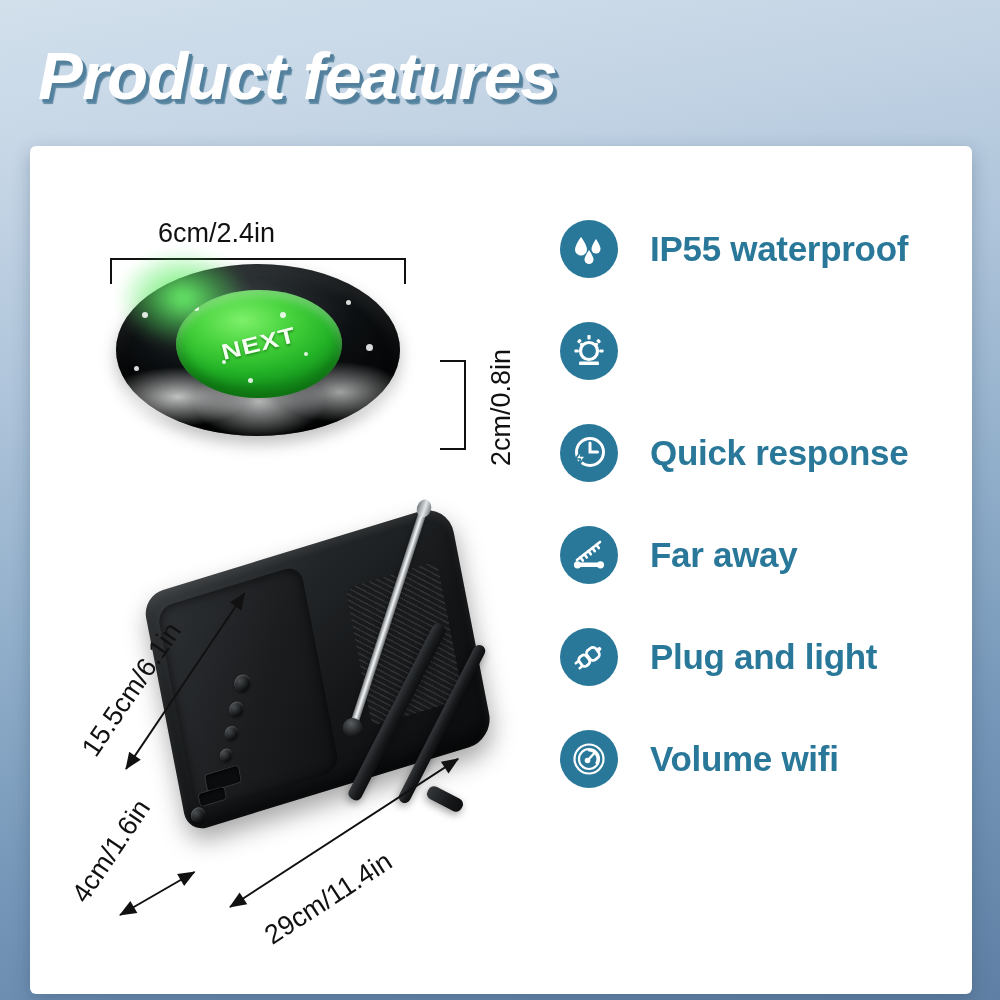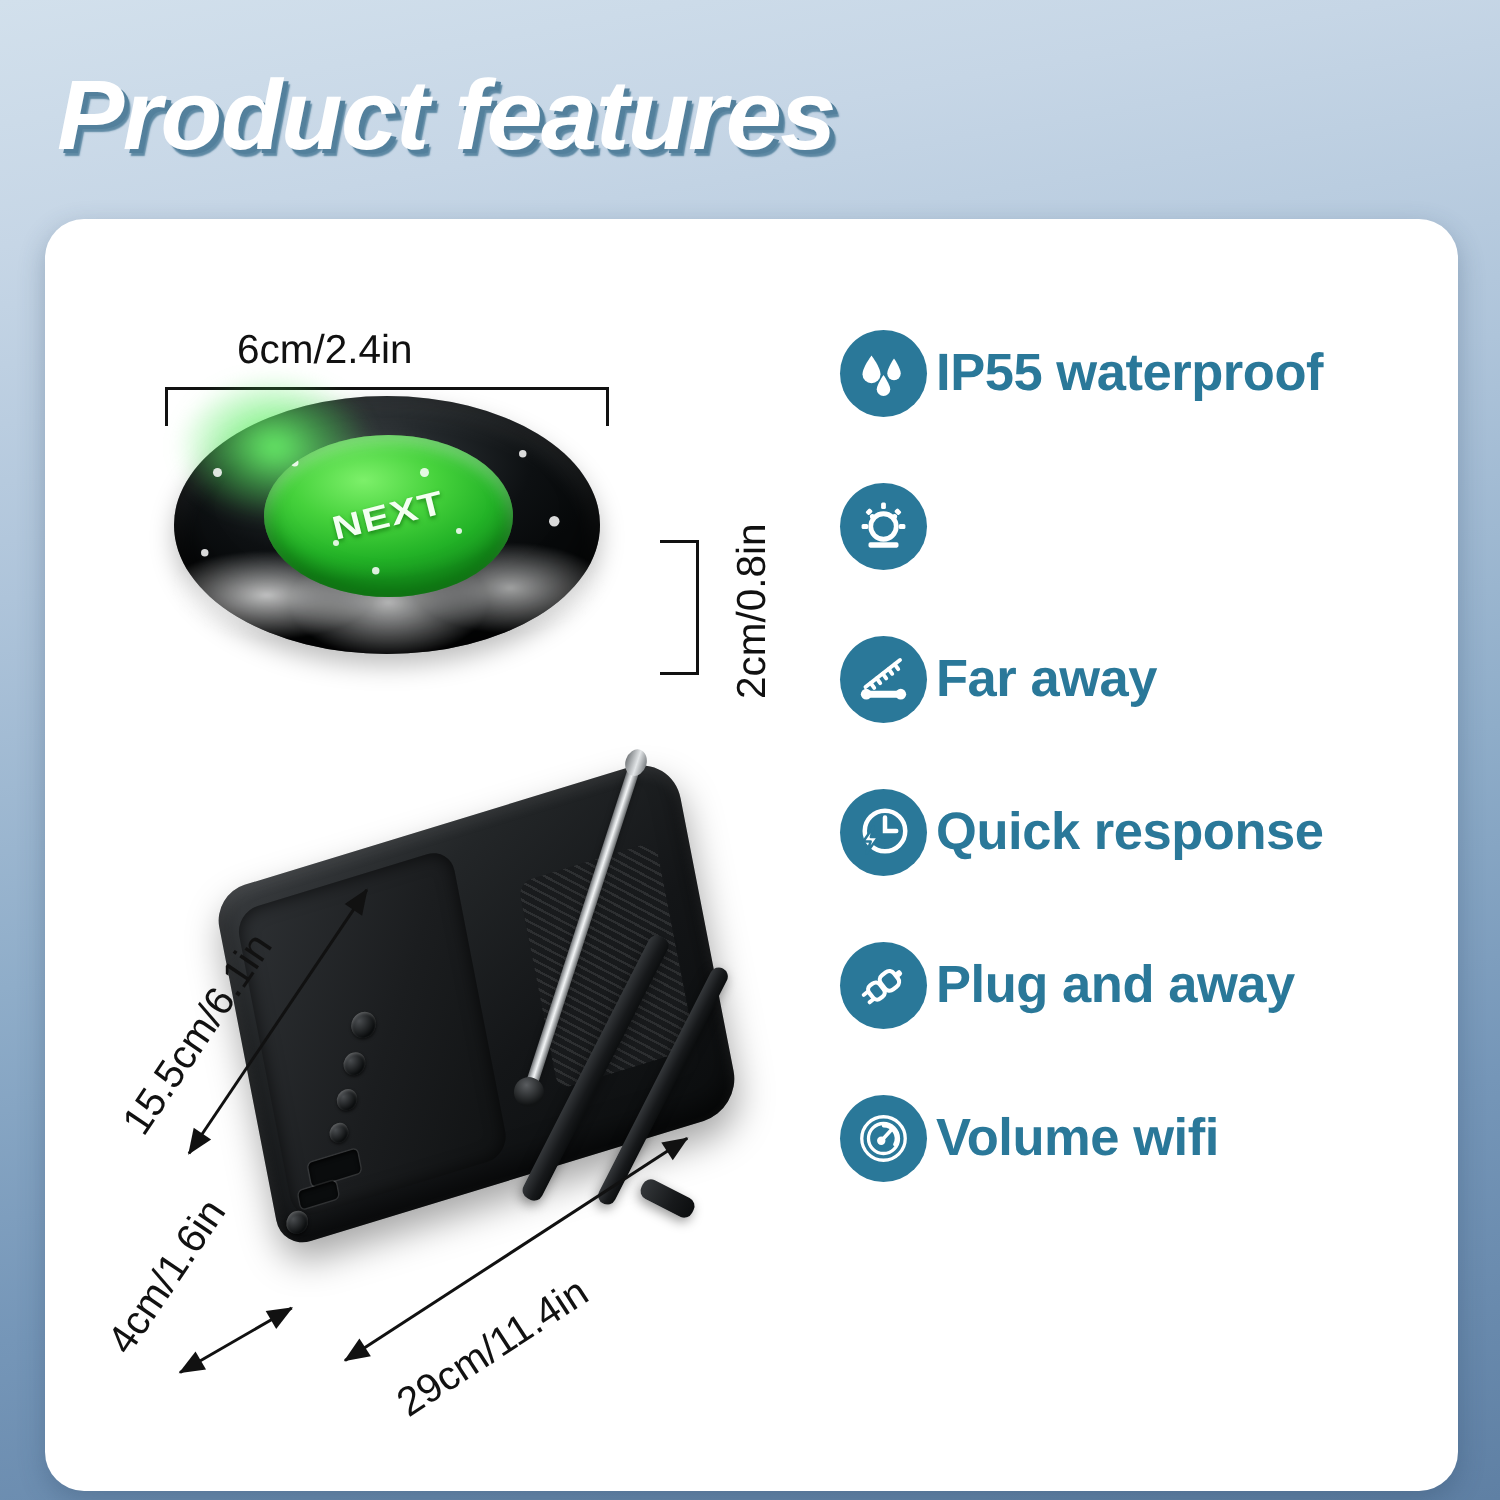--- a/index.html
+++ b/index.html
@@ -38,21 +38,21 @@
     transform: scaleX(1.02);
     transform-origin: left center;
   }
 
   
   #card {
     position: absolute;
     left: 30px; top: 146px;
     width: 942px; height: 848px;
     background: #ffffff;
-    border-radius: 26px;
+    border-radius: 6px;
     box-shadow: 0 6px 18px rgba(40,65,95,.30);
     overflow: hidden;
   }
 
   
   .photo-area { position: absolute; }
 
   
   #btn-photo {
     left: 68px; top: 70px;
@@ -263,21 +263,21 @@
     flex: 0 0 auto;
     width: 58px; height: 58px;
     border-radius: 50%;
     background: #2a7899;
     display: flex;
     align-items: center;
     justify-content: center;
   }
   .feature-icon svg { display: block; }
   .feature-label {
-    margin-left: 6px;
+    margin-left: 32px;
     font-size: 35px;
     font-weight: bold;
     color: #2a7899;
     white-space: nowrap;
     letter-spacing: -.3px;
   }
 </style>
 </head>
 <body>
 
@@ -377,63 +377,63 @@
               <rect x="27.6" y="8.6" width="4" height="3.2" rx="1" transform="rotate(45 29.6 10.2)"></rect>
               <circle cx="12.6" cy="13.4" r="1.7"></circle>
               <circle cx="27.4" cy="13.4" r="1.7"></circle>
             </g>
           </svg>
         </span>
       </div>
 
       <div class="feature-row">
         <span class="feature-icon">
+          <svg width="42" height="42" viewBox="0 0 42 42">
+            <circle cx="22" cy="20" r="13.5" fill="none" stroke="#ffffff" stroke-width="3"></circle>
+            <path d="M22 11 L22 20 L29.5 20" fill="none" stroke="#ffffff" stroke-width="3" stroke-linecap="round"></path>
+            <path d="M14.5 17 L7.5 27 L12.5 27 L9.5 35 L17.5 24 L12.5 24 Z" fill="#ffffff" stroke="#2a7899" stroke-width="1.6" stroke-linejoin="round"></path>
+          </svg>
+        </span>
+        <span class="feature-label">Quick response</span>
+      </div>
+
+      <div class="feature-row">
+        <span class="feature-icon">
           <svg width="40" height="40" viewBox="0 0 40 40">
             <g stroke="#ffffff" stroke-width="2.6" stroke-linecap="round" fill="none">
               <path d="M8 25 L31 7"></path>
               <path d="M11.5 22.4 L13.8 25.6"></path>
               <path d="M15.5 19.2 L17.8 22.4"></path>
               <path d="M19.5 16.1 L21.8 19.3"></path>
               <path d="M23.5 13 L25.8 16.2"></path>
               <path d="M27.5 9.9 L29.8 13.1"></path>
             </g>
             <rect x="6" y="27.5" width="28" height="4.6" rx="2.3" fill="#ffffff"></rect>
             <circle cx="8.5" cy="29.8" r="3.6" fill="#ffffff"></circle>
             <circle cx="31.5" cy="29.8" r="3.6" fill="#ffffff"></circle>
           </svg>
         </span>
         <span class="feature-label">Far away</span>
       </div>
 
-      <div class="feature-row">
-        <span class="feature-icon">
-          <svg width="42" height="42" viewBox="0 0 42 42">
-            <circle cx="22" cy="20" r="13.5" fill="none" stroke="#ffffff" stroke-width="3"></circle>
-            <path d="M22 11 L22 20 L29.5 20" fill="none" stroke="#ffffff" stroke-width="3" stroke-linecap="round"></path>
-            <path d="M14.5 17 L7.5 27 L12.5 27 L9.5 35 L17.5 24 L12.5 24 Z" fill="#ffffff" stroke="#2a7899" stroke-width="1.6" stroke-linejoin="round"></path>
-          </svg>
-        </span>
-        <span class="feature-label">Quick response</span>
-      </div>
-
 
       <div class="feature-row">
         <span class="feature-icon">
           <svg width="40" height="40" viewBox="0 0 40 40">
             <g transform="rotate(-38 20 20)">
               <rect x="19.5" y="14" width="11" height="12" rx="4" fill="none" stroke="#ffffff" stroke-width="2.8"></rect>
               <rect x="30" y="18" width="5" height="4" rx="1.6" fill="#ffffff"></rect>
               <rect x="9.5" y="14.5" width="9" height="11" rx="3.5" fill="none" stroke="#ffffff" stroke-width="2.8"></rect>
               <rect x="4.5" y="15.5" width="5.5" height="2.6" rx="1.2" fill="#ffffff"></rect>
               <rect x="4.5" y="21.8" width="5.5" height="2.6" rx="1.2" fill="#ffffff"></rect>
               <rect x="18" y="18.6" width="2.4" height="2.8" fill="#ffffff"></rect>
             </g>
           </svg>
         </span>
-        <span class="feature-label">Plug and away</span>
+        <span class="feature-label">Plug and light</span>
       </div>
 
       <div class="feature-row">
         <span class="feature-icon">
           <svg width="40" height="40" viewBox="0 0 40 40">
             <circle cx="20" cy="20" r="14.5" fill="none" stroke="#ffffff" stroke-width="2.2"></circle>
             <circle cx="20" cy="20" r="10" fill="none" stroke="#ffffff" stroke-width="2.2"></circle>
             <path d="M20 11.5 A8.5 8.5 0 0 1 27.5 24" fill="none" stroke="#ffffff" stroke-width="2.2" stroke-linecap="round"></path>
             <circle cx="18.5" cy="21.5" r="2.8" fill="#ffffff"></circle>
             <path d="M19.5 20.5 L25 14.5" stroke="#ffffff" stroke-width="2.4" stroke-linecap="round"></path>

